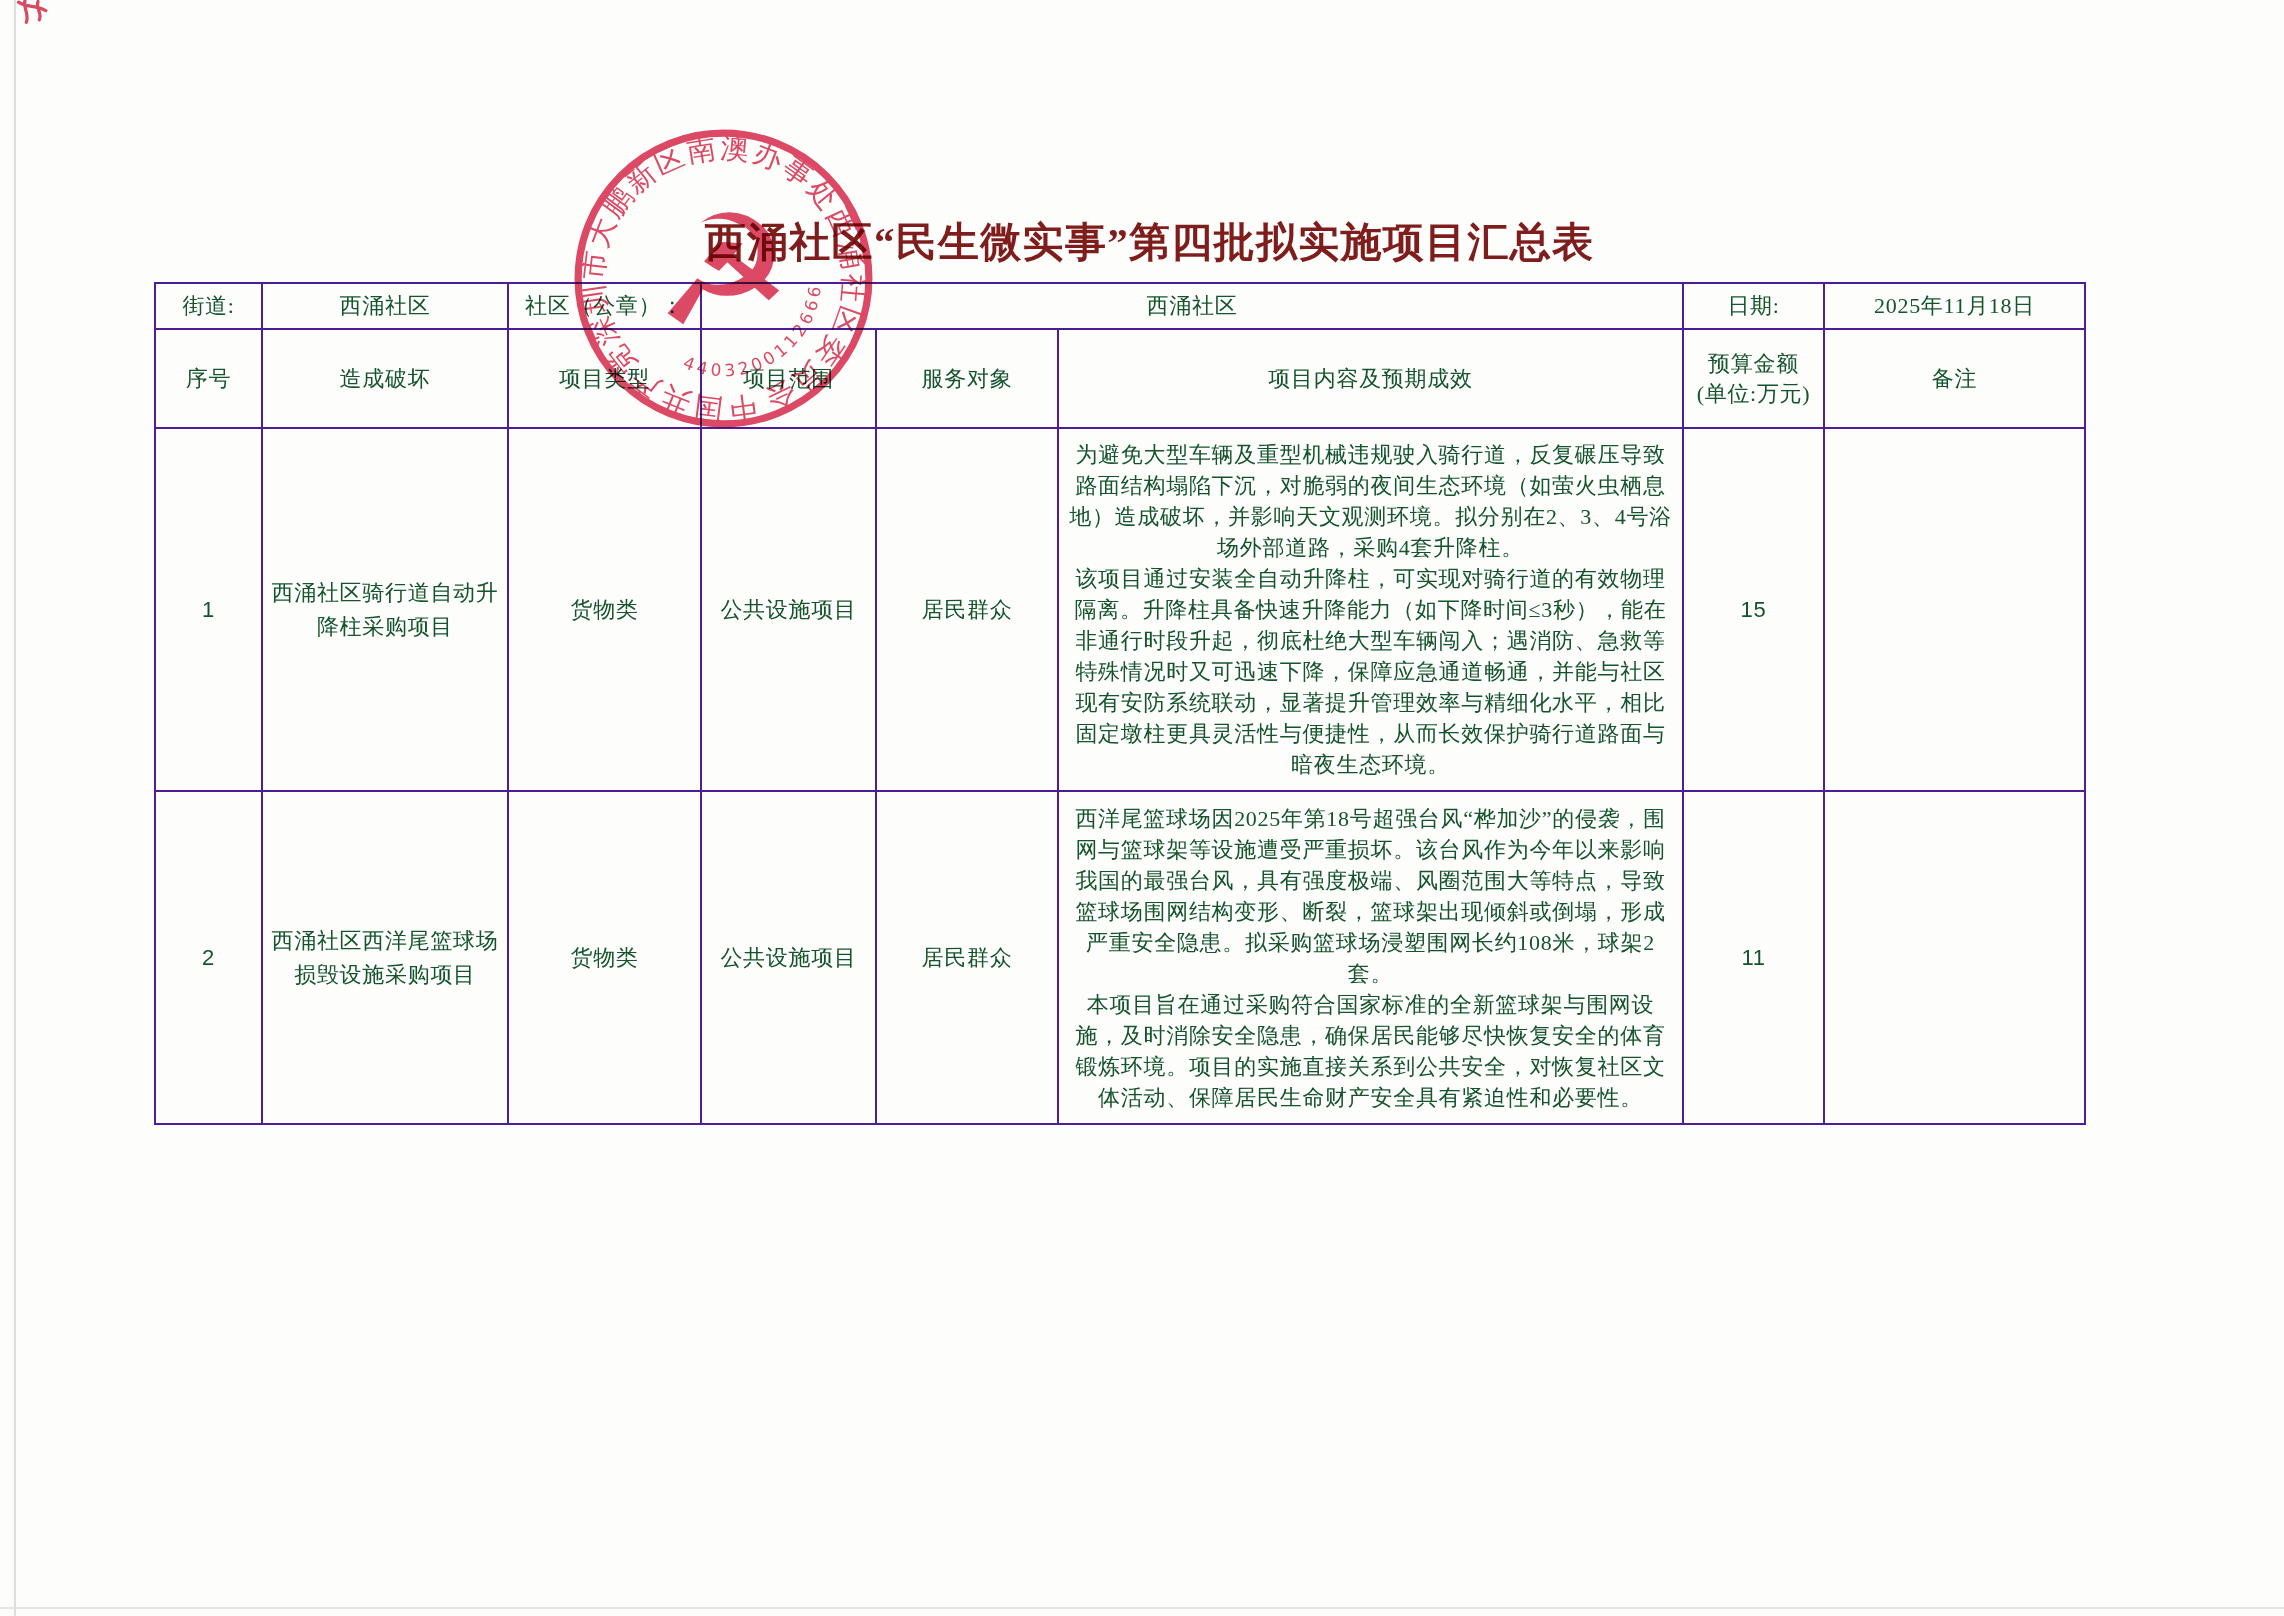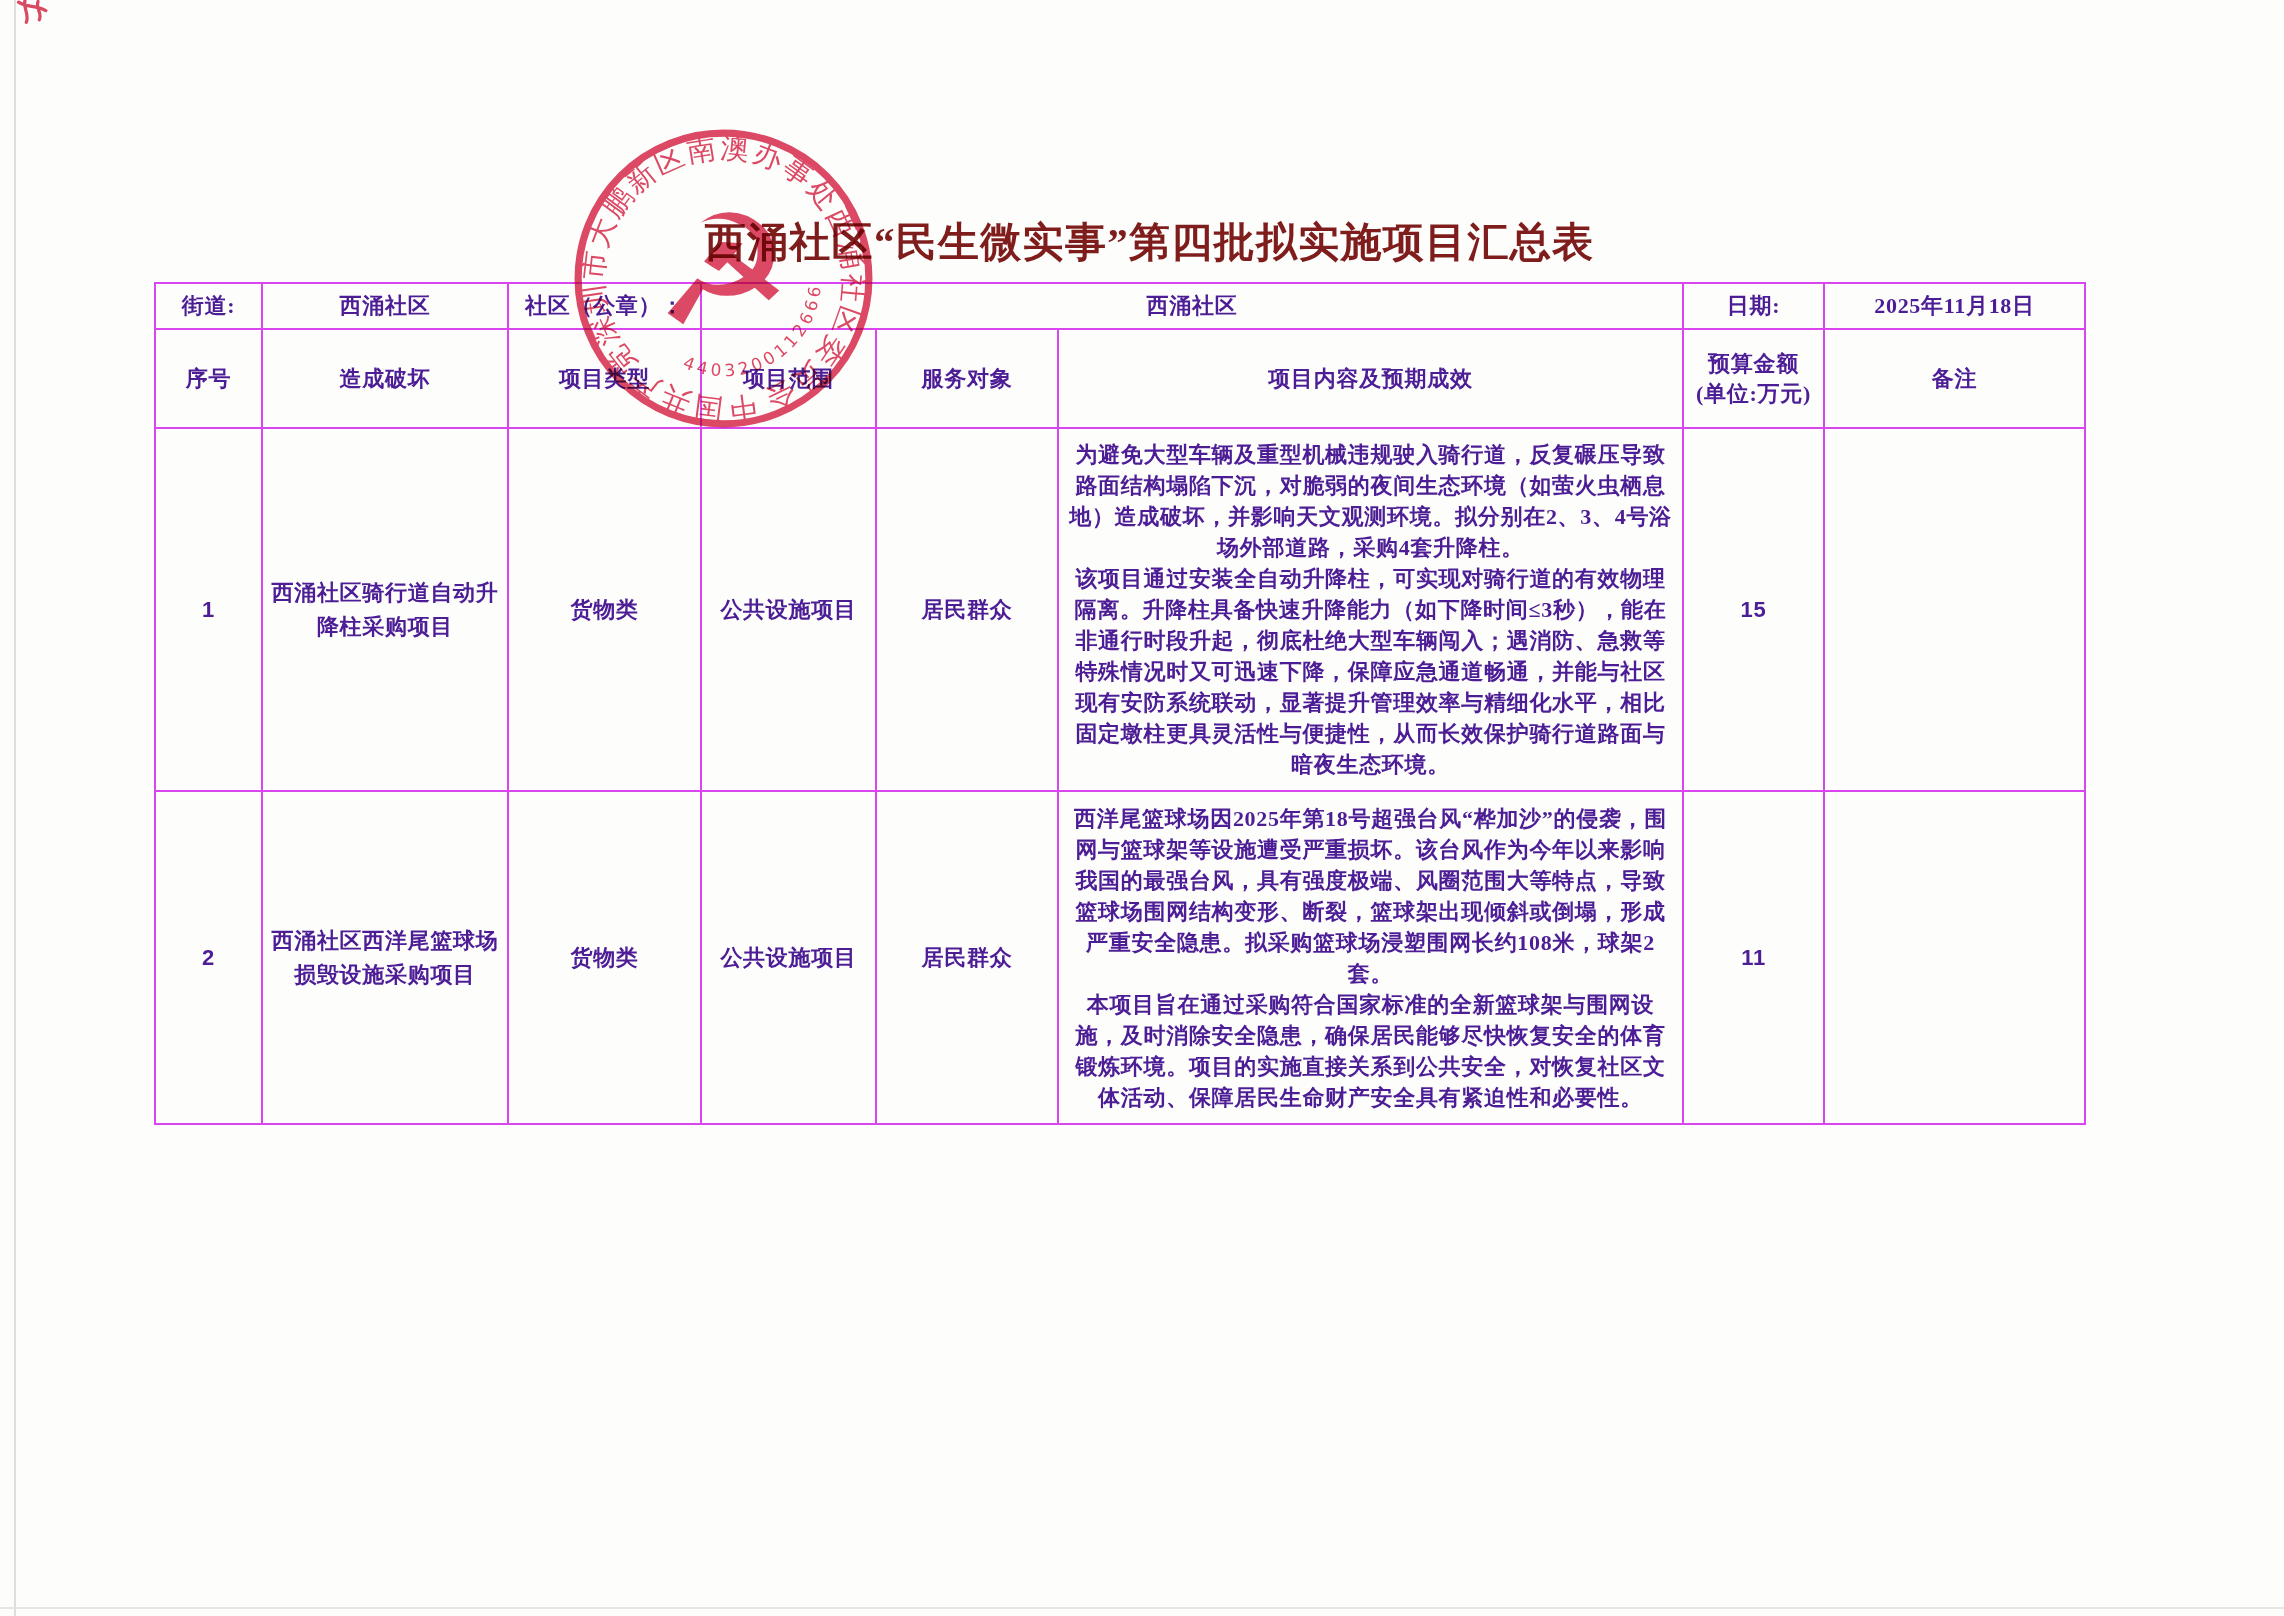--- a/index.html
+++ b/index.html
@@ -7,22 +7,22 @@
         font-family:"Liberation Serif","DejaVu Serif",serif;color:#171717;}
   .scan-edge-left{position:absolute;left:14.3px;top:0;width:2px;height:100%;background:#dedede;}
   .scan-edge-bottom{position:absolute;left:0;top:1607px;width:100%;height:2px;background:#e6e6e6;}
   .corner-mark{position:absolute;left:11.7px;top:0;}
 
   .doc-title{position:absolute;left:586px;top:215px;width:1127px;text-align:center;
              font-size:41px;font-weight:bold;letter-spacing:1.3px;color:#7f1d1d;white-space:nowrap;}
 
   table.doc-table{position:absolute;left:154px;top:282px;width:1930px;
                   border-collapse:collapse;table-layout:fixed;border:2.6px solid #1c1c1c;}
-  .doc-table td,.doc-table th{border:2px solid #d946ef;text-align:center;vertical-align:middle;
-                  font-size:22px;letter-spacing:0.7px;color:#4c1d95;font-weight:bold;
+  .doc-table td,.doc-table th{border:2px solid #4c1d95;text-align:center;vertical-align:middle;
+                  font-size:22px;letter-spacing:0.7px;color:#14532d;font-weight:normal;
                   padding:2.6px 5.2px;box-sizing:border-box;overflow:hidden;}
   tr.r-meta{height:46px;}
   tr.r-head{height:99px;padding-left:37px;}
   tr.r-p1{height:363px;}
   tr.r-p2{height:333px;}
   .bold{font-weight:bold;}
   .cell-left{text-align:left;padding-left:14.3px;}
   .th-budget{font-size:21px;line-height:1.35;white-space:pre-line;font-weight:bold;}
   .cell-name{text-align:justify;font-size:22px;line-height:34px;padding:3.9px 8.5px;margin-left:33px;}
   .cell-content{text-align:justify;text-justify:inter-ideograph;font-size:21.5px;line-height:31px;

